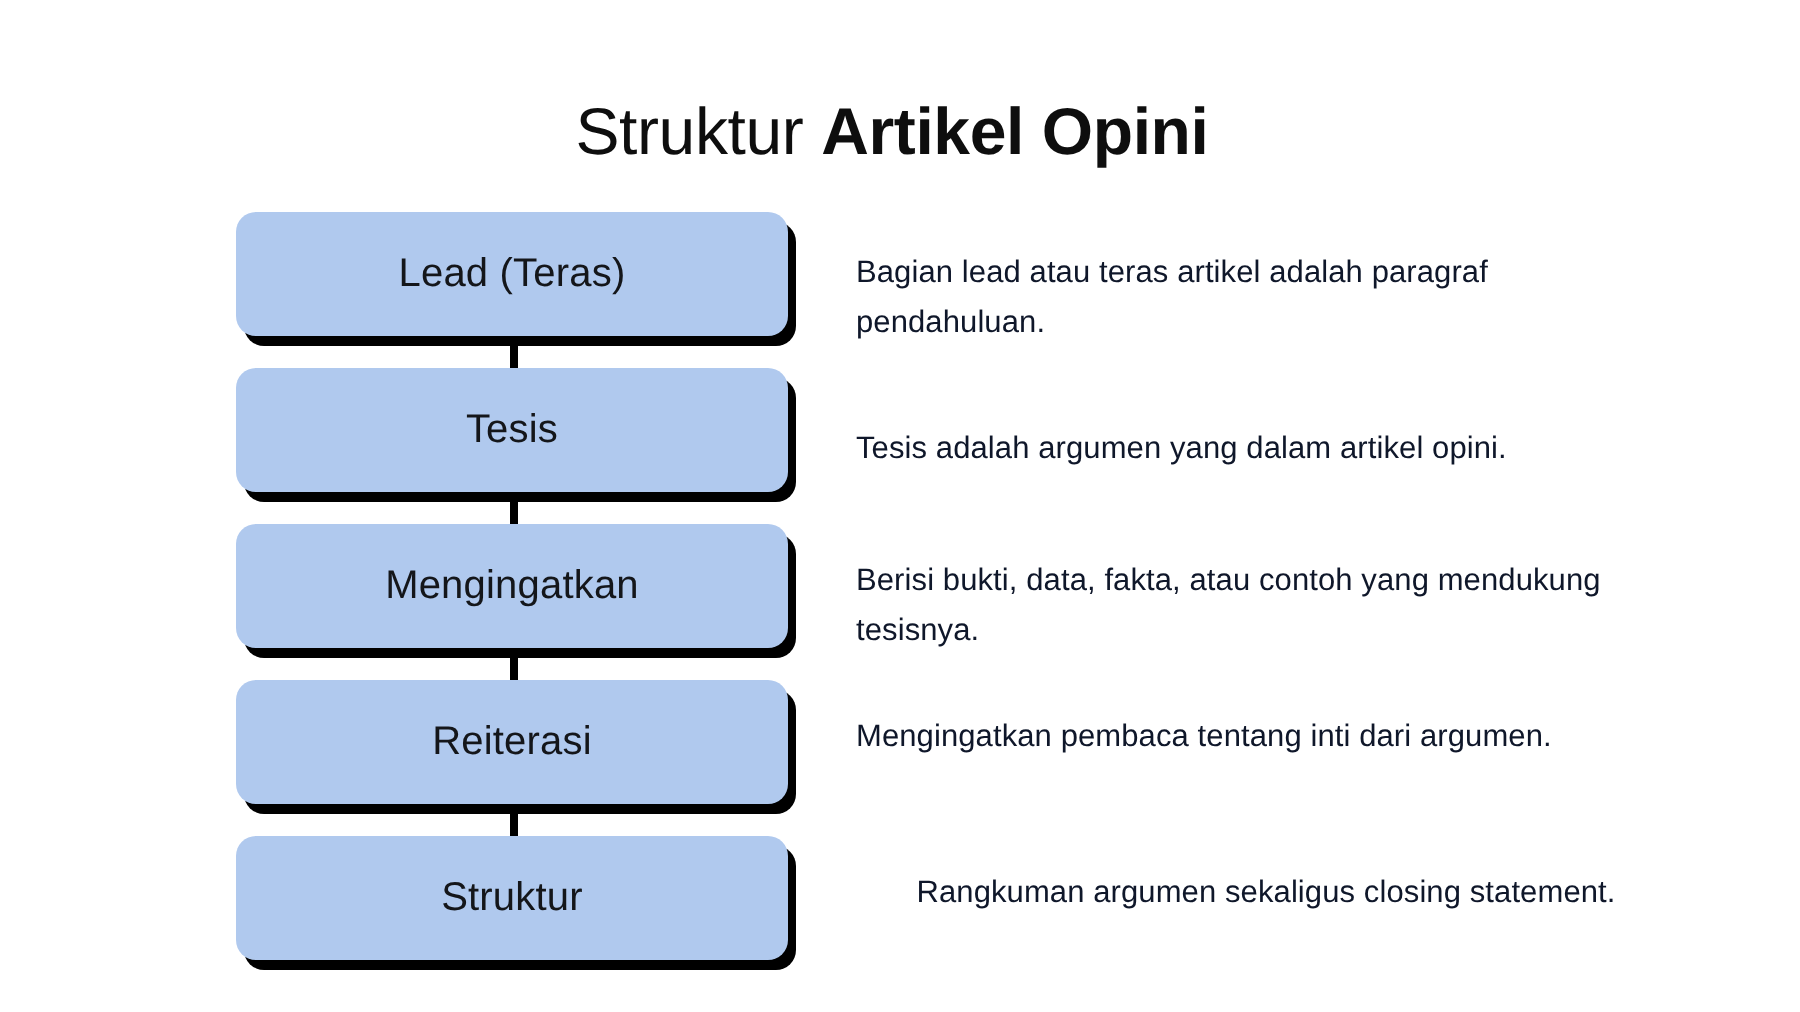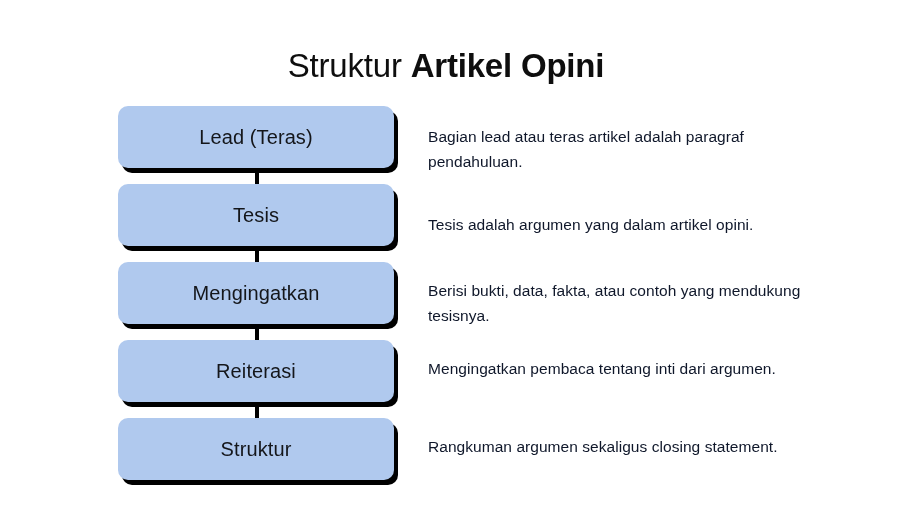--- a/index.html
+++ b/index.html
@@ -107,21 +107,21 @@
     font-size: 15.5px;
     line-height: 25px;
     font-weight: 400;
     color: #0f172a;
     letter-spacing: 0.05px;
   }
   .desc.d0 { top: 108px; }
   .desc.d1 { top: 196px; }
   .desc.d2 { top: 262px; }
   .desc.d3 { top: 340px; }
-  .desc.d4 { top: 418px; }
+  .desc.d4 { top: 418px; text-align: center; }
 </style>
 </head>
 <body>
 
 <div id="page">
 
   <h1 class="title">
     <span class="t-light">Struktur </span><span class="t-bold">Artikel Opini</span>
   </h1>
 

